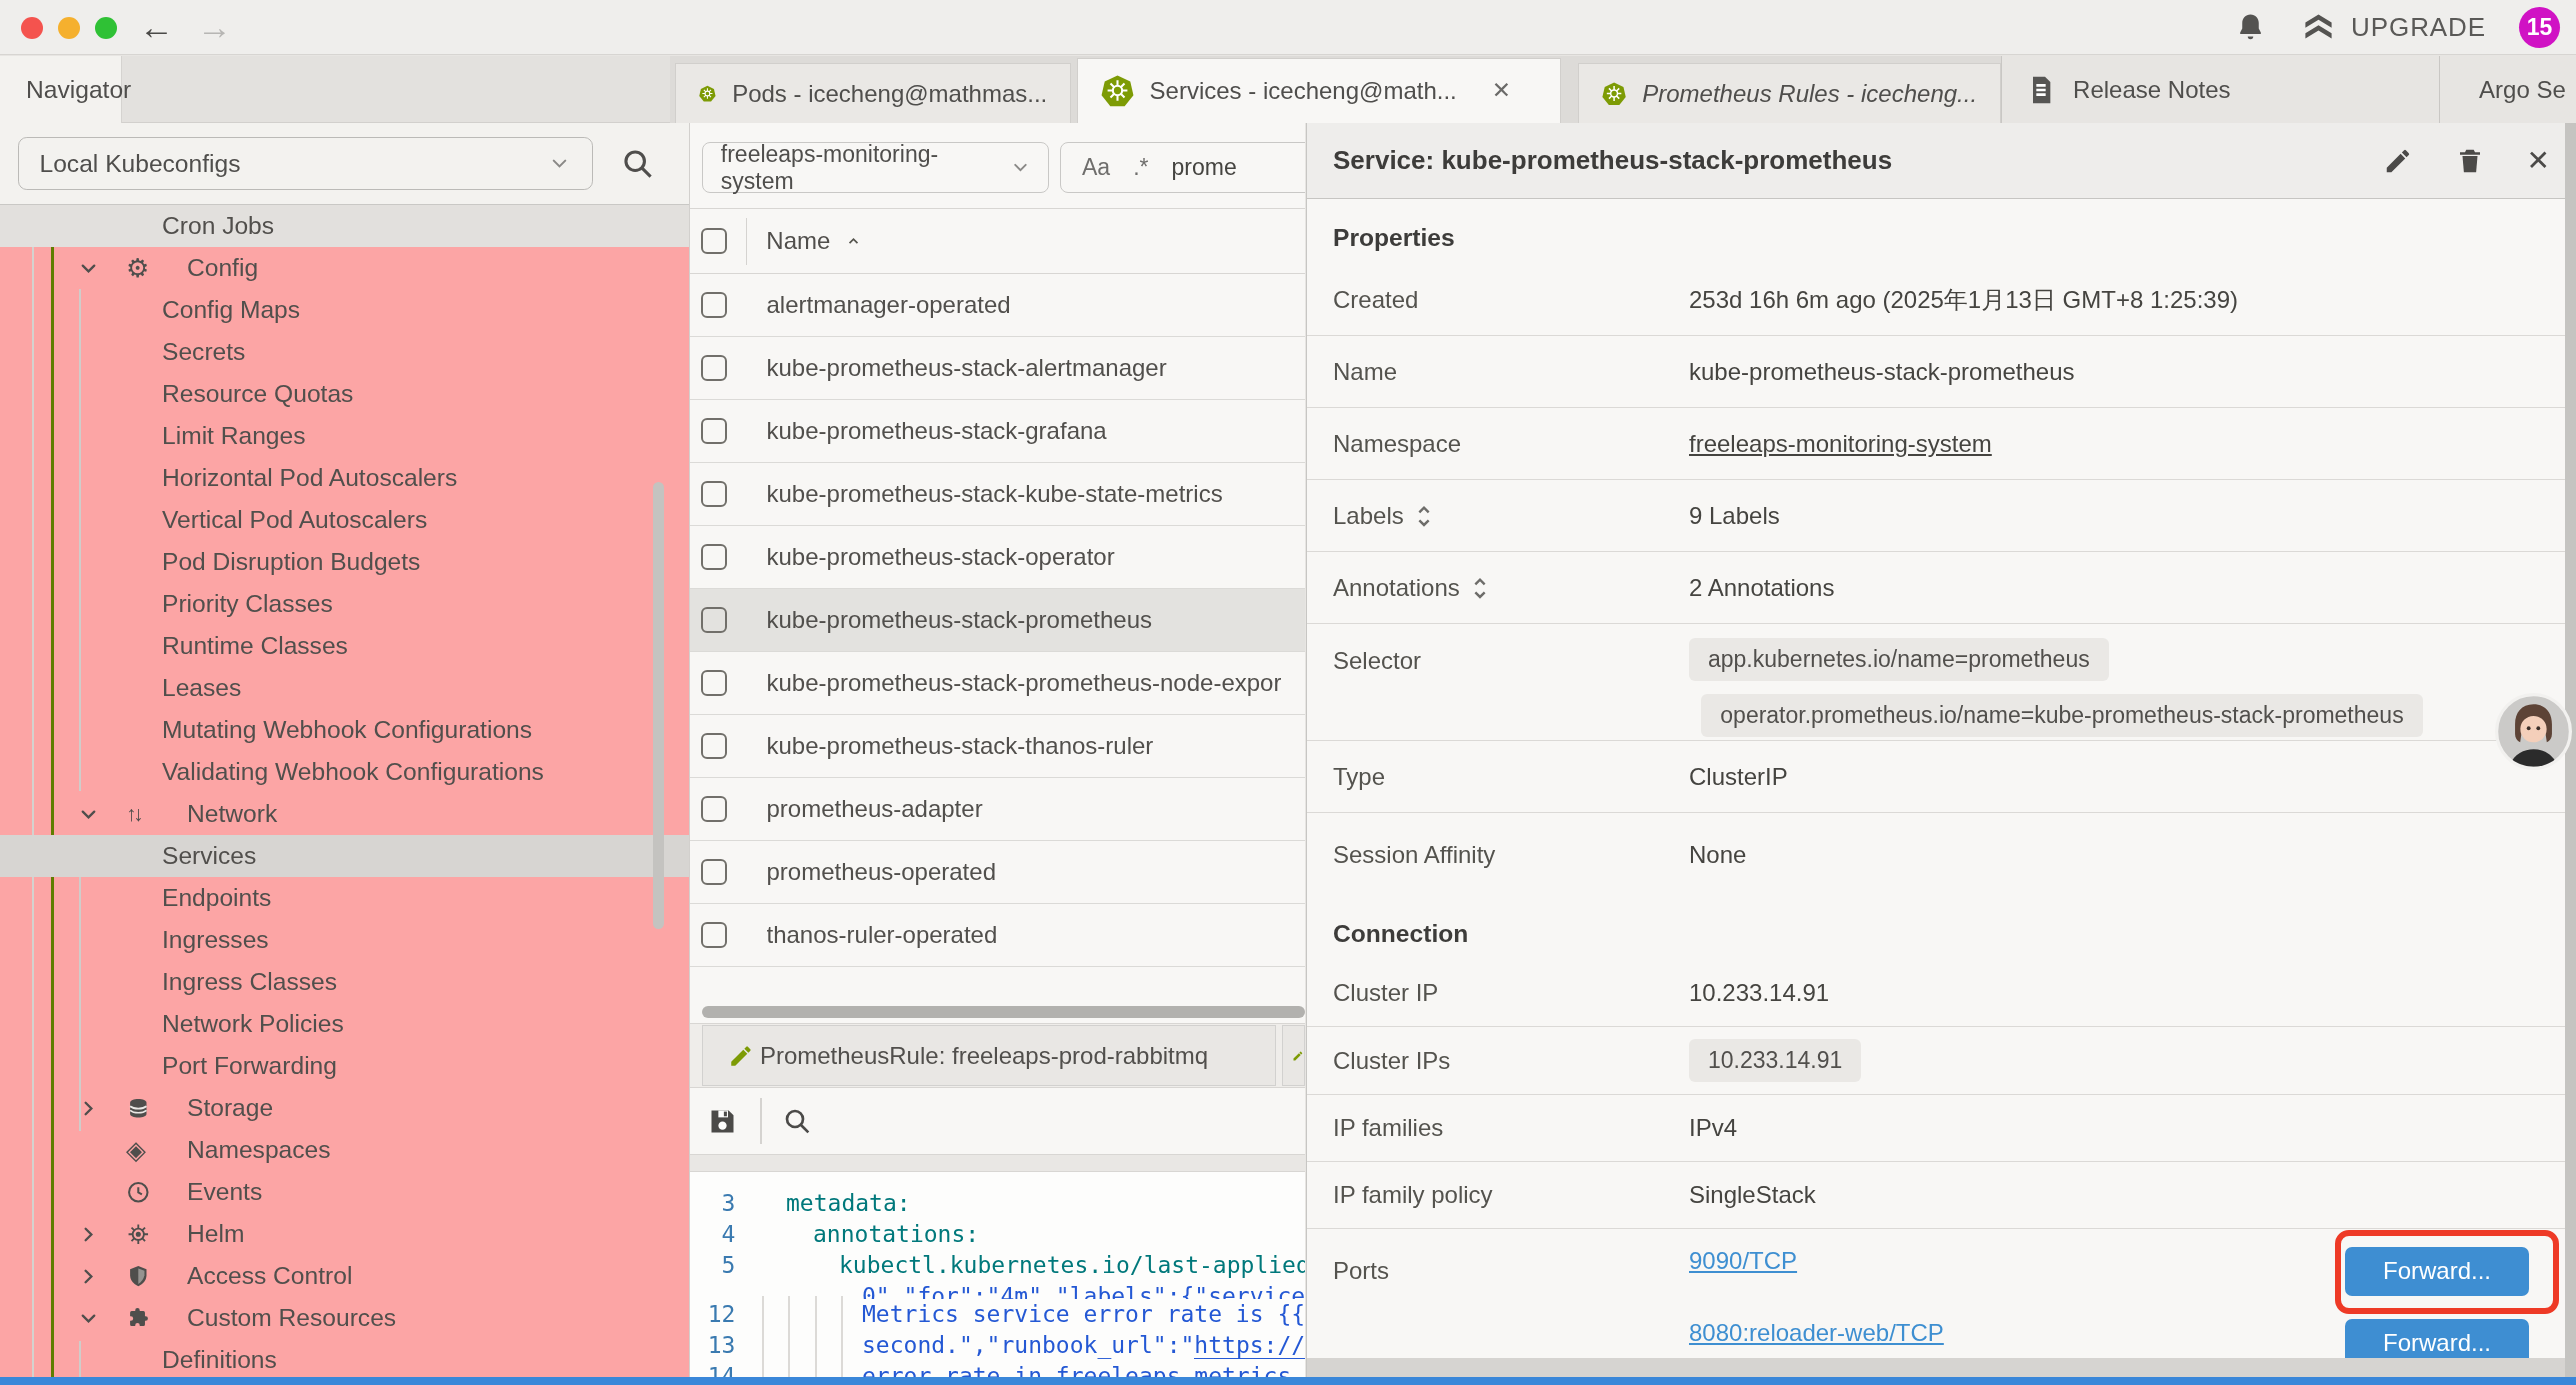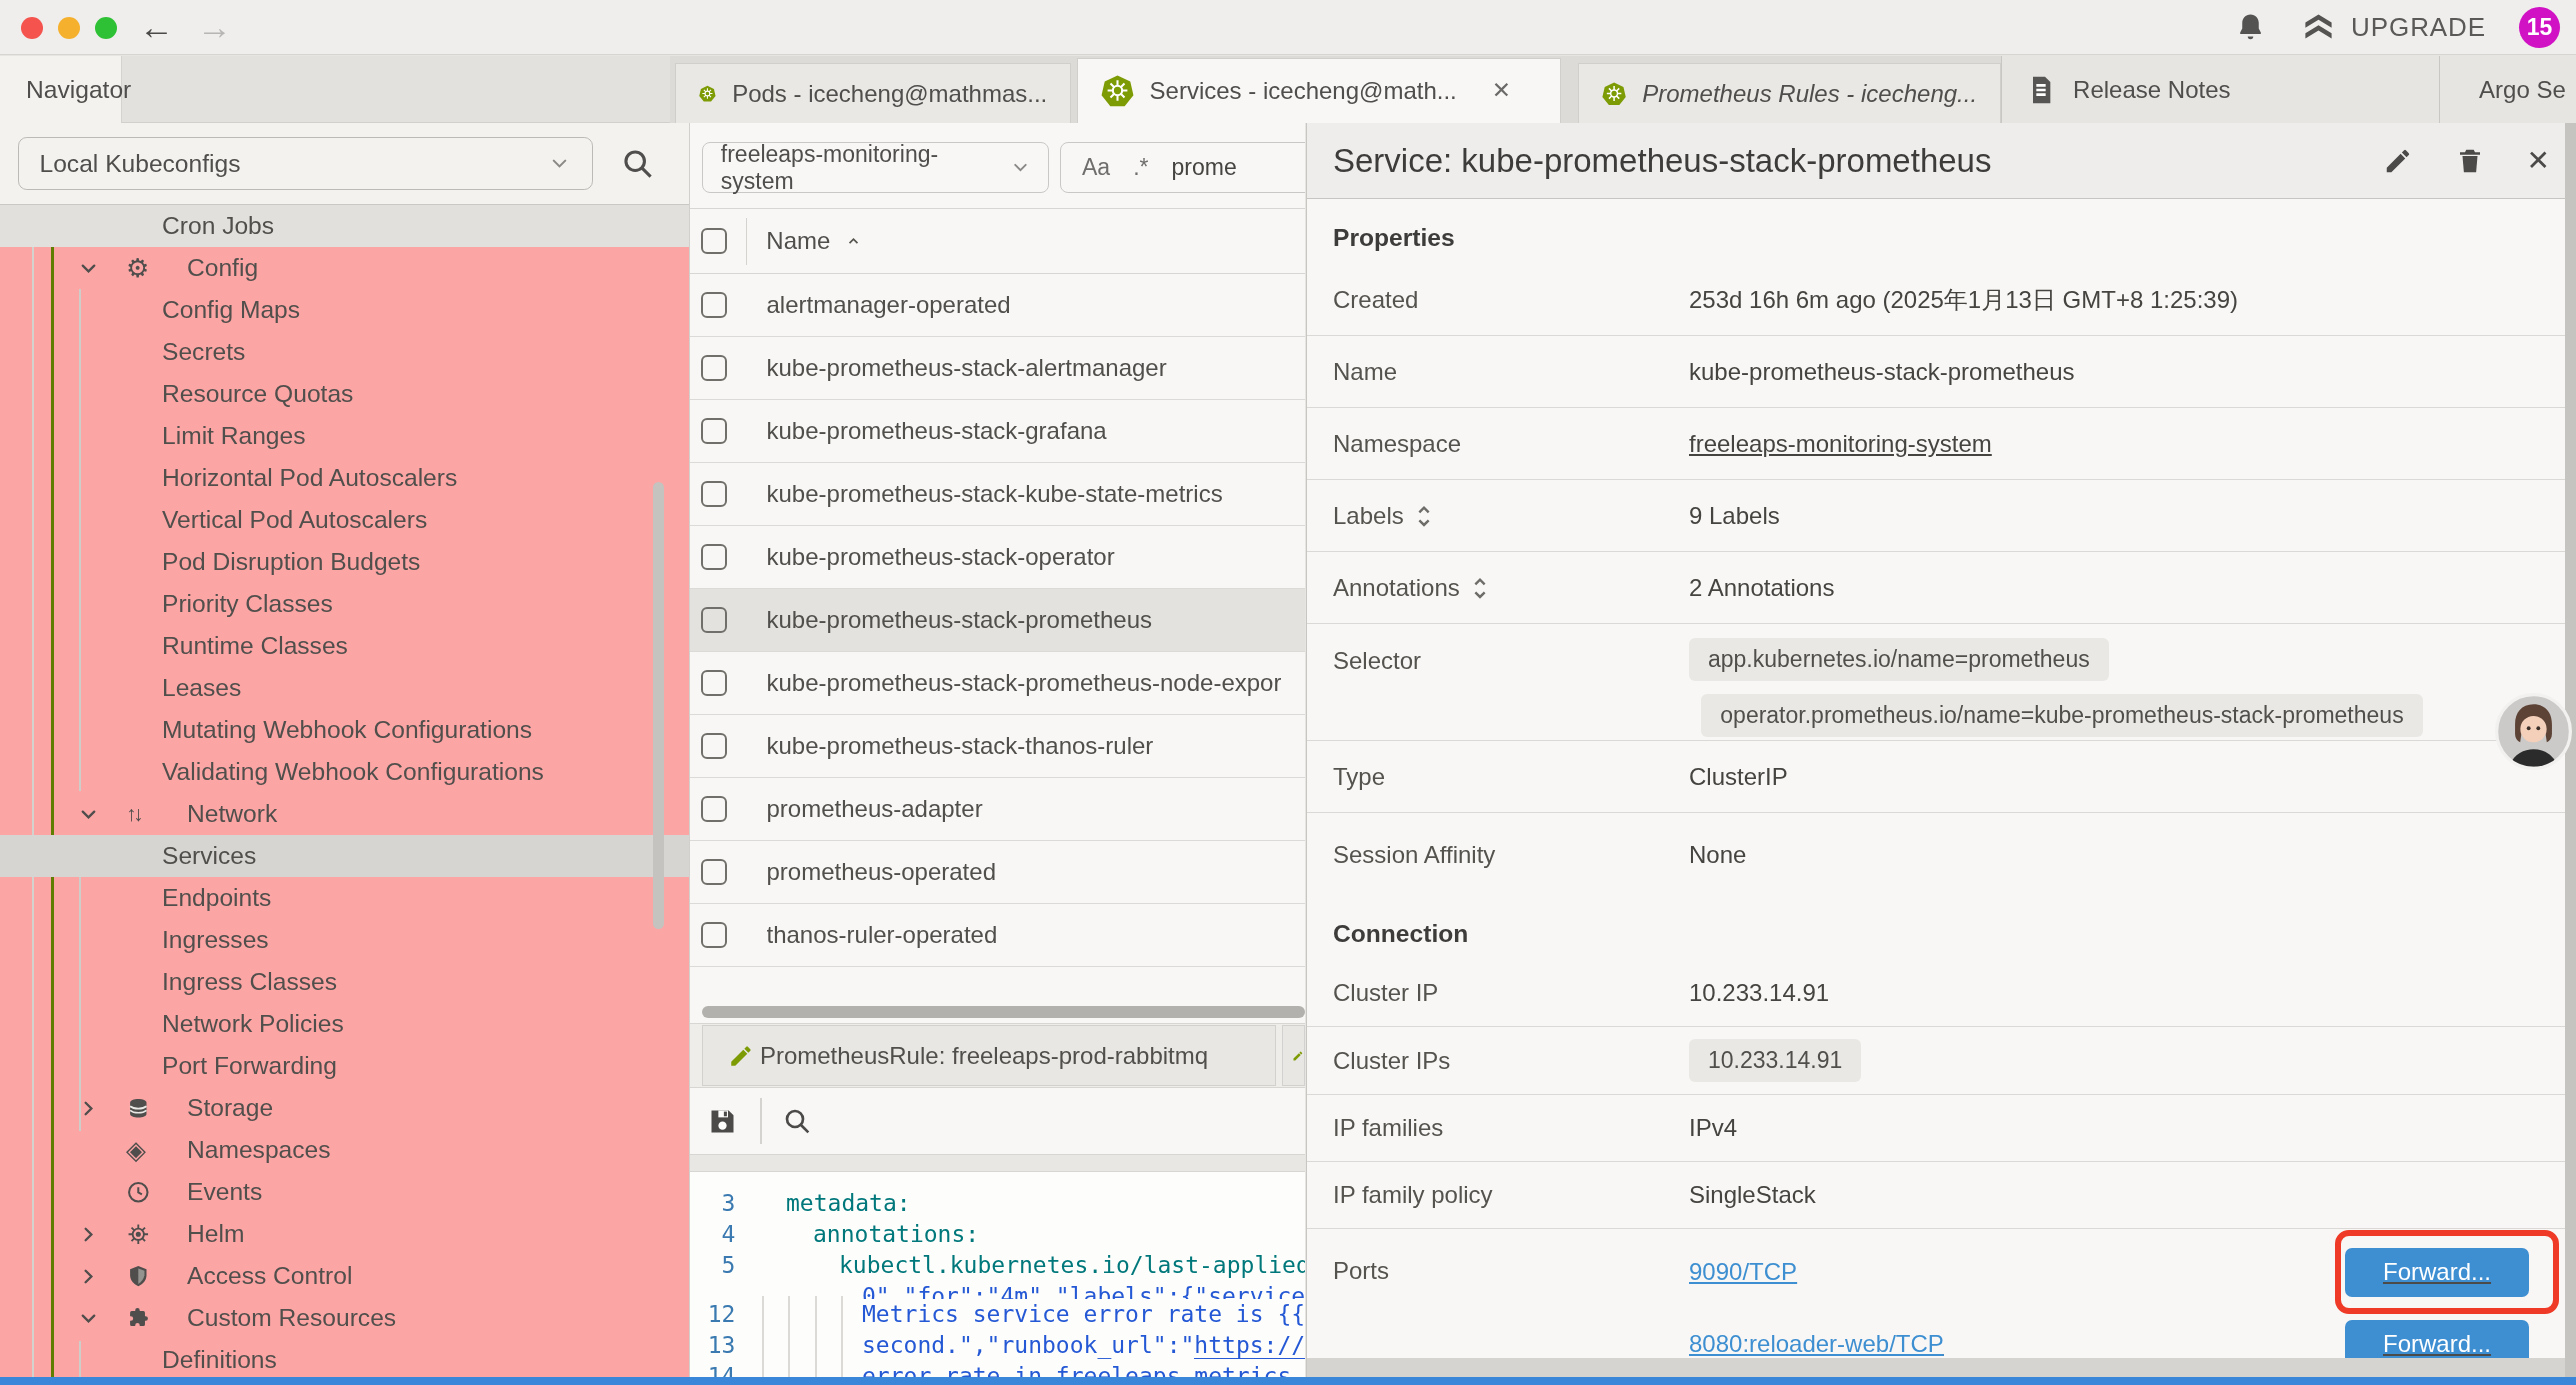--- a/index.html
+++ b/index.html
@@ -81,39 +81,39 @@
   .ecode { overflow:hidden; }
   .c-key { color:#00787b; }
   .c-str { color:#2458d4; }
   .c-link { color:#2458d4; border-bottom:1.8px solid #2458d4; }
   .pl0 { padding-left:26px; } .pl1 { padding-left:53px; } .pl2 { padding-left:79px; } .pl3 { padding-left:102px; }
   .eguide { position:absolute; top:124px; bottom:0; width:1.8px; background:#dcdad7; }
 
   
   .detail { position:absolute; top:123px; left:1306px; right:0; bottom:0; background:#f8f7f5; border-left:1.8px solid #c7c6c3; }
   .d-header { height:76px; background:#eeedeb; border-bottom:1.8px solid #c6c5c2; display:flex; align-items:center; padding:0 26px; }
-  .d-title { font-size:33px; font-weight:normal; color:#3d3c3a; flex:1; }
+  .d-title { font-size:26px; font-weight:bold; color:#3d3c3a; flex:1; }
   .d-hicons { display:flex; align-items:center; gap:42px; }
   .d-hicons .xclose { font-size:28px; color:#4b4a48; }
   .d-body { padding-top:12.3px; }
   .d-heading { height:53px; display:flex; align-items:flex-end; padding:0 26px 12.3px; font-size:24.6px; font-weight:bold; color:#3d3c3a; }
   .drow { display:flex; align-items:center; min-height:72px; border-bottom:1.8px solid #dbd9d6; padding:0 26px; font-size:24px; }
   .drow .dlabel { width:356px; flex:none; color:#54534e; display:flex; align-items:center; gap:12.3px; }
   .drow .dvalue { color:#454440; }
   .drow.noborder { border-bottom:none; }
   .link { color:#3e8fd1; text-decoration:underline; }
   .chip { display:inline-block; background:#eae8e5; border-radius:6.1px; padding:8px 19px; font-size:23px; color:#514f4c; white-space:nowrap; }
   .selector-row { min-height:117px; align-items:flex-start; padding-top:14px; }
   .selector-row .dlabel { padding-top:8.8px; }
   .chips { display:flex; flex-direction:column; gap:12.3px; align-items:flex-start; }
   .chips .chip2 { margin-left:12.3px; }
   .ports-row { min-height:132px; align-items:flex-start; padding-top:17.5px; }
   .ports-row .dlabel { padding-top:10.5px; }
   .ports-col { flex:1; display:flex; flex-direction:column; gap:21px; }
-  .port-line { display:flex; align-items:center; justify-content:space-between; position:relative; height:51px;text-decoration:underline; }
+  .port-line { display:flex; align-items:flex-start; justify-content:space-between; position:relative; height:51px; }
   .fwd-btn { background:#3e8ed2; color:#fff; font-size:24px; border:none; border-radius:7px; width:184px; height:49px; margin-right:21px; }
   .red-box { position:absolute; right:-8.8px; top:50%; transform:translateY(-50%); width:224px; height:84px; border:6.1px solid #ee3a26; border-radius:14px; z-index:5; }
   .d-hbar { position:absolute; left:0; right:0; bottom:8px; height:19px; background:#d6d4d1; }
 
   
   .bottombar { position:absolute; left:0; bottom:0; height:8px; width:100%; background:#3a87d9; z-index:40; }
   .right-strip { position:absolute; top:123px; bottom:8px; right:0; width:11.4px; background:#c5c4c1; z-index:30; }
   .avatar { position:absolute; left:2495px; top:693px; width:77px; height:77px; z-index:50; border-radius:50%; }
   svg { display:block; }
 </style>

